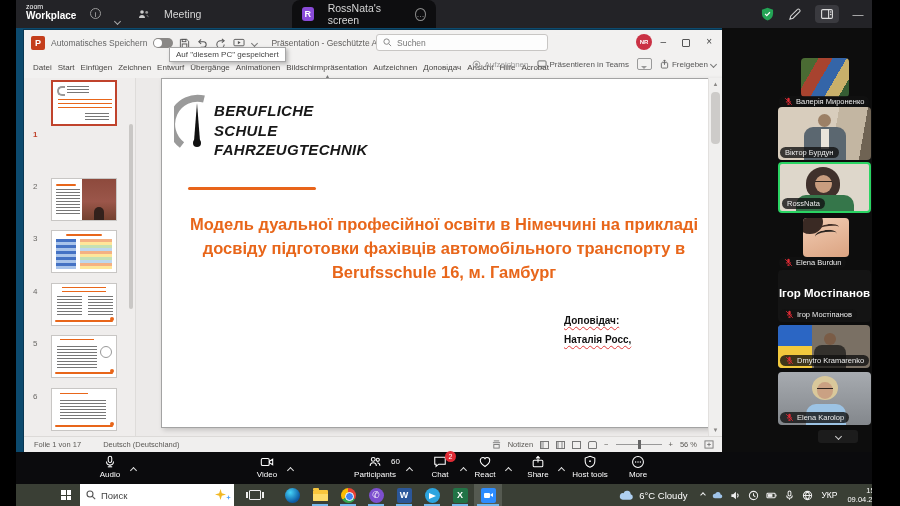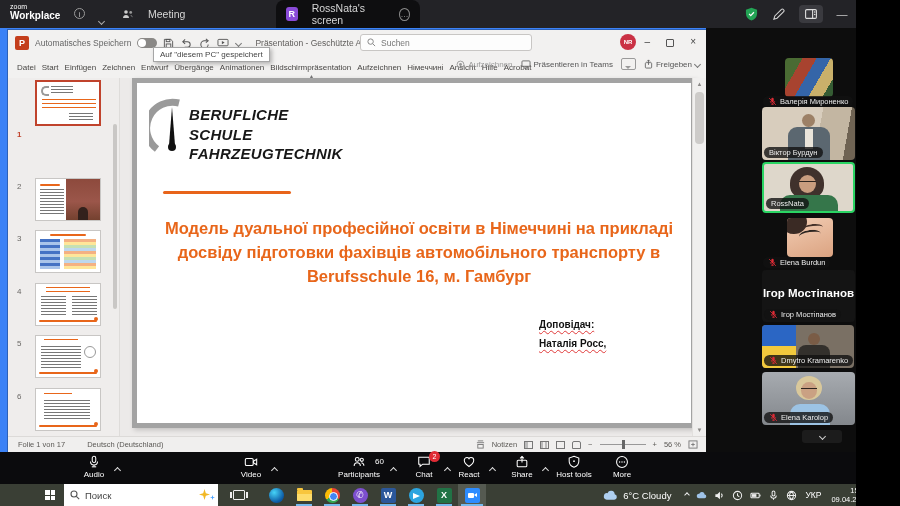--- a/index.html
+++ b/index.html
@@ -1,17 +1,17 @@
 <!DOCTYPE html>
 <html><head>
 <meta charset="utf-8">
 <style>
   html,body{margin:0;padding:0;background:#000;}
   *{box-sizing:border-box;font-family:"Liberation Sans","DejaVu Sans",sans-serif;}
-  #stage{position:relative;width:856px;height:506px;background:#3b82f6;overflow:hidden;}
+  #stage{position:relative;width:856px;height:506px;background:#0c4a6e;overflow:hidden;margin-left:16px;}
   .abs{position:absolute;}
   .cv{width:5px;height:5px;border-right:1.4px solid currentColor;border-bottom:1.4px solid currentColor;display:inline-block;}
   .cv.down{transform:rotate(45deg);}
   .cv.up{transform:rotate(-135deg);}
 
   
   #ztitle{left:0;top:0;width:900px;height:28px;background:#232327;color:#ddd;}
   .zbrand{left:10px;top:3px;line-height:1;color:#fff;}
   .zbrand .b1{font-size:7px;display:block;}
   .zbrand .b2{font-size:10px;font-weight:bold;display:block;margin-top:1px;}
@@ -58,21 +58,21 @@
   .obars{background:repeating-linear-gradient(180deg,#e8661a 0 1.5px,transparent 1.5px 4px);}
   .oline{background:#e8661a;height:2px;border-radius:1px;}
   .omark{width:4px;height:4px;border-radius:50%;background:#e8661a;}
   .arcmini{width:8px;height:10px;border:2px solid #9a9a9a;border-right:none;border-radius:6px 0 0 6px;}
   .brick{background:linear-gradient(180deg,#8d4a3d,#9b564a 55%,#74412f);}
   .arch{background:#33211c;border-radius:6px 6px 0 0;}
   .gridrows{background:repeating-linear-gradient(180deg,#f4b183 0 3px,#ffe699 3px 6px,#c5e0b4 6px 9px,#bdd7ee 9px 12px);}
 
   
   #editor{left:112px;top:48px;width:572px;height:358px;background:#eceae9;}
-  #slide{left:124px;top:48px;width:564px;height:350px;background:#fff;border:5px solid #a3a3a3;box-shadow:2px 2px 5px rgba(0,0,0,.18);}
+  #slide{left:137px;top:48px;width:564px;height:350px;background:#fff;border:1px solid #a3a3a3;box-shadow:2px 2px 5px rgba(0,0,0,.18);}
   .logo-text{left:52px;top:22px;font-size:15px;line-height:1.3;font-weight:bold;font-style:italic;color:#181818;letter-spacing:.3px;}
   .slide-rule{left:26px;top:108px;width:128px;height:3px;background:#e8641a;border-radius:2px;}
   .slide-title{left:16px;top:134px;width:532px;text-align:center;font-size:16.5px;font-weight:bold;color:#e8661a;line-height:1.45;}
   .speaker{left:402px;top:236px;width:170px;font-size:10px;font-weight:bold;color:#111;line-height:1.25;}
   .speaker div{margin-bottom:6px;}
   .sp{text-decoration:underline;text-decoration-style:wavy;text-decoration-color:#e03a3a;text-decoration-thickness:1px;text-underline-offset:2px;}
 
   
   .pscroll{left:684px;top:48px;width:14px;height:358px;background:#f0efee;border-left:1px solid #e2e0de;color:#8a8886;font-size:6px;text-align:center;}
   .pscroll .pthumb{left:2px;top:14px;width:9px;height:52px;background:#cdcbc9;border-radius:4px;position:absolute;}
@@ -241,21 +241,21 @@
     <div class="ppt-menubar abs">
       <span>Datei</span>
       <span>Start</span>
       <span>Einfügen</span>
       <span>Zeichnen</span>
       <span>Entwurf</span>
       <span>Übergänge</span>
       <span>Animationen</span>
       <span>Bildschirmpräsentation</span>
       <span>Aufzeichnen</span>
-      <span>Німеччині</span>
+      <span>Доповідач</span>
       <span>Ansicht</span>
       <span>Hilfe</span>
       <span>Acrobat</span>
     </div>
 
     <div class="menu-right abs">
       <span class="mini-btn" style="color:#999">
         <svg width="9" height="9" viewBox="0 0 10 10">
             <circle cx="5" cy="5" r="3.8" fill="none" stroke="#999" stroke-width="1"></circle>
             <circle cx="5" cy="5" r="1.6" fill="#999"></circle>

